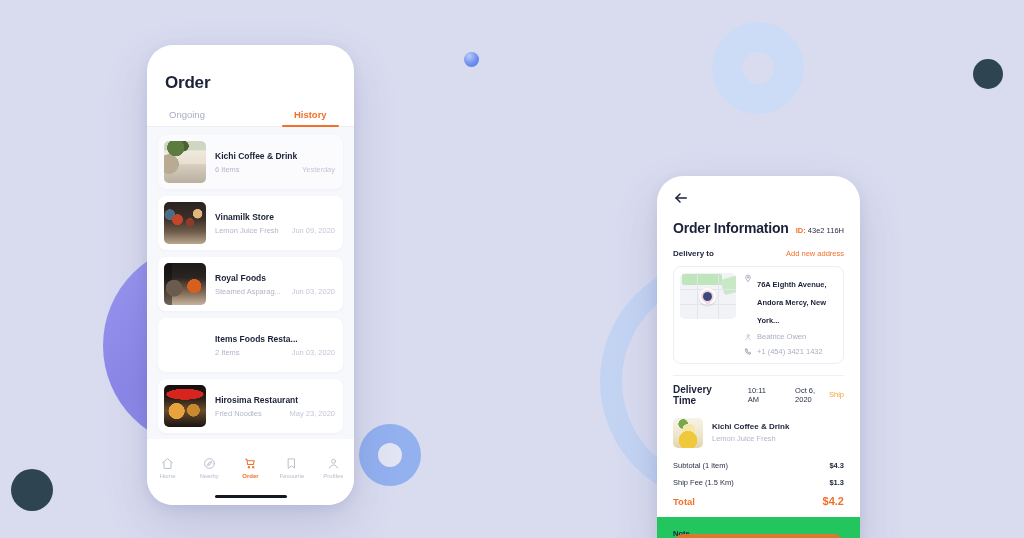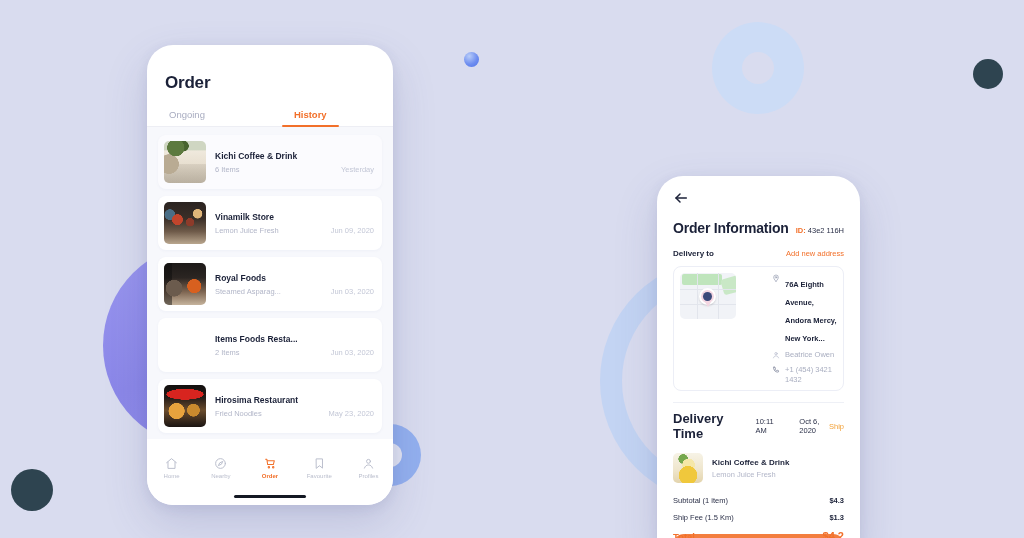--- a/index.html
+++ b/index.html
@@ -26,21 +26,21 @@
   .deco-dot-dark-left { width: 42px; height: 42px; left: 11px; top: 469px;
       background: #2e4450; }
   .deco-dot-dark-right { width: 30px; height: 30px; left: 973px; top: 59px;
       background: #2e4450; }
   .deco-sphere-blue { width: 15px; height: 15px; left: 464px; top: 52px;
       background: radial-gradient(circle at 35% 28%, #b9cdf8 0%, #6f8ef0 55%, #4f73e8 100%); }
 
   
   .phone { position: absolute; background: #ffffff; border-radius: 26px;
       box-shadow: 0 18px 44px rgba(70,80,140,.18), 0 3px 12px rgba(70,80,140,.10); overflow: hidden; }
-  #phone-left  { left: 147px; top: 45px;  width: 246px; height: 460px; }
+  #phone-left  { left: 147px; top: 45px;  width: 207px; height: 460px; }
   #phone-right { left: 657px; top: 176px; width: 203px; height: 370px; border-radius: 26px 26px 0 0; }
 
   
   .l-header { padding: 28px 18px 0 18px; }
   .l-title { font-size: 17px; font-weight: bold; color: #1b2138; letter-spacing: -.2px; }
   .l-tabs { display: flex; margin-top: 16px; padding: 0 4px; gap: 43px; }
   .l-tab { font-size: 9.5px; color: #a8acc0; padding-bottom: 7px; }
   .l-tab + .l-tab { margin-left: 46px; }
   .l-tab.active { color: #f2702a; font-weight: bold; position: relative; }
   .l-tab.active::after { content:""; position:absolute; left:-12px; right:-12px; bottom:0;
@@ -78,21 +78,21 @@
   .r-titlerow { display: flex; align-items: baseline; justify-content: space-between;
       margin-top: 14px; }
   .r-title { font-size: 14px; font-weight: bold; color: #1b2138; letter-spacing: -.2px; }
   .r-id { font-size: 7.5px; color: #2b3048; white-space: nowrap; }
   .r-id b { color: #f2702a; font-weight: bold; }
   .r-rowlabel { display: flex; align-items: center; justify-content: space-between; margin-top: 13px; }
   .r-sect { font-size: 8px; font-weight: bold; color: #1b2138; }
   .r-link { font-size: 7.5px; color: #f2702a; }
 
   .r-addr { display: flex; margin-top: 8px; border: 1px solid #eceef6; border-radius: 8px;
-      padding: 6px; background: #fff; gap: 28px; }
+      padding: 6px; background: #fff; }
   .r-map { width: 56px; height: 46px; border-radius: 5px; flex: 0 0 56px; position: relative;
       overflow: hidden; background: #f1f3f7; }
   .r-map .road-h { position: absolute; left: 0; right: 0; height: 1px; background: #e2e5ec; }
   .r-map .road-v { position: absolute; top: 0; bottom: 0; width: 1px; background: #e2e5ec; }
   .r-map .park { position: absolute; left: 2px; top: 1px; width: 40px; height: 11px;
       background: #bfe5bc; border-radius: 2px; }
   .r-map .park2 { position: absolute; right: -6px; top: 4px; width: 20px; height: 16px;
       background: #c9e8c6; border-radius: 3px; transform: rotate(-16deg); }
   .r-pin { position: absolute; left: 19px; top: 15px; width: 17px; height: 17px; border-radius: 50%;
       background: #f4d7e2; border: 2px solid #fff; box-shadow: 0 1px 2px rgba(0,0,0,.15);
@@ -103,21 +103,21 @@
   .r-addrtext { flex: 1; padding-left: 8px; }
   .r-addrline { display: flex; align-items: flex-start; gap: 5px; margin-bottom: 5px; }
   .r-addrline:last-child { margin-bottom: 0; }
   .r-aicon { width: 8px; height: 8px; flex: 0 0 8px; margin-top: 1px; }
   .r-aicon svg { width: 8px; height: 8px; display: block; }
   .r-astrong { font-size: 7.5px; font-weight: bold; color: #1b2138; line-height: 1.35; }
   .r-amuted { font-size: 7.5px; color: #a9aec0; line-height: 1.3; }
 
   .r-divider { height: 1px; background: #eef0f6; margin: 11px 0 0 0; }
   .r-timerow { display: flex; align-items: center; padding: 8px 0 8px 0; }
-  .r-tl { font-size: 13px; font-weight: bold; color: #1b2138; }
+  .r-tl { font-size: 10px; font-weight: bold; color: #1b2138; }
   .r-tv { font-size: 7.5px; color: #2b3048; margin-left: 18px; }
   .r-tv2 { font-size: 7.5px; color: #2b3048; margin-left: 20px; }
   .r-edit { font-size: 7.5px; color: #f2a23a; margin-left: auto; }
 
   .r-item { display: flex; align-items: center; padding: 4px 0 9px 0; }
   .r-itemthumb { width: 30px; height: 30px; border-radius: 5px; flex: 0 0 30px; position: relative;
       overflow: hidden; background: #f6e9c9; }
   .r-itemtext { padding-left: 9px; }
   .r-iname { font-size: 8px; font-weight: bold; color: #1b2138; }
   .r-isub { font-size: 7.5px; color: #b2b6c8; margin-top: 3px; }

